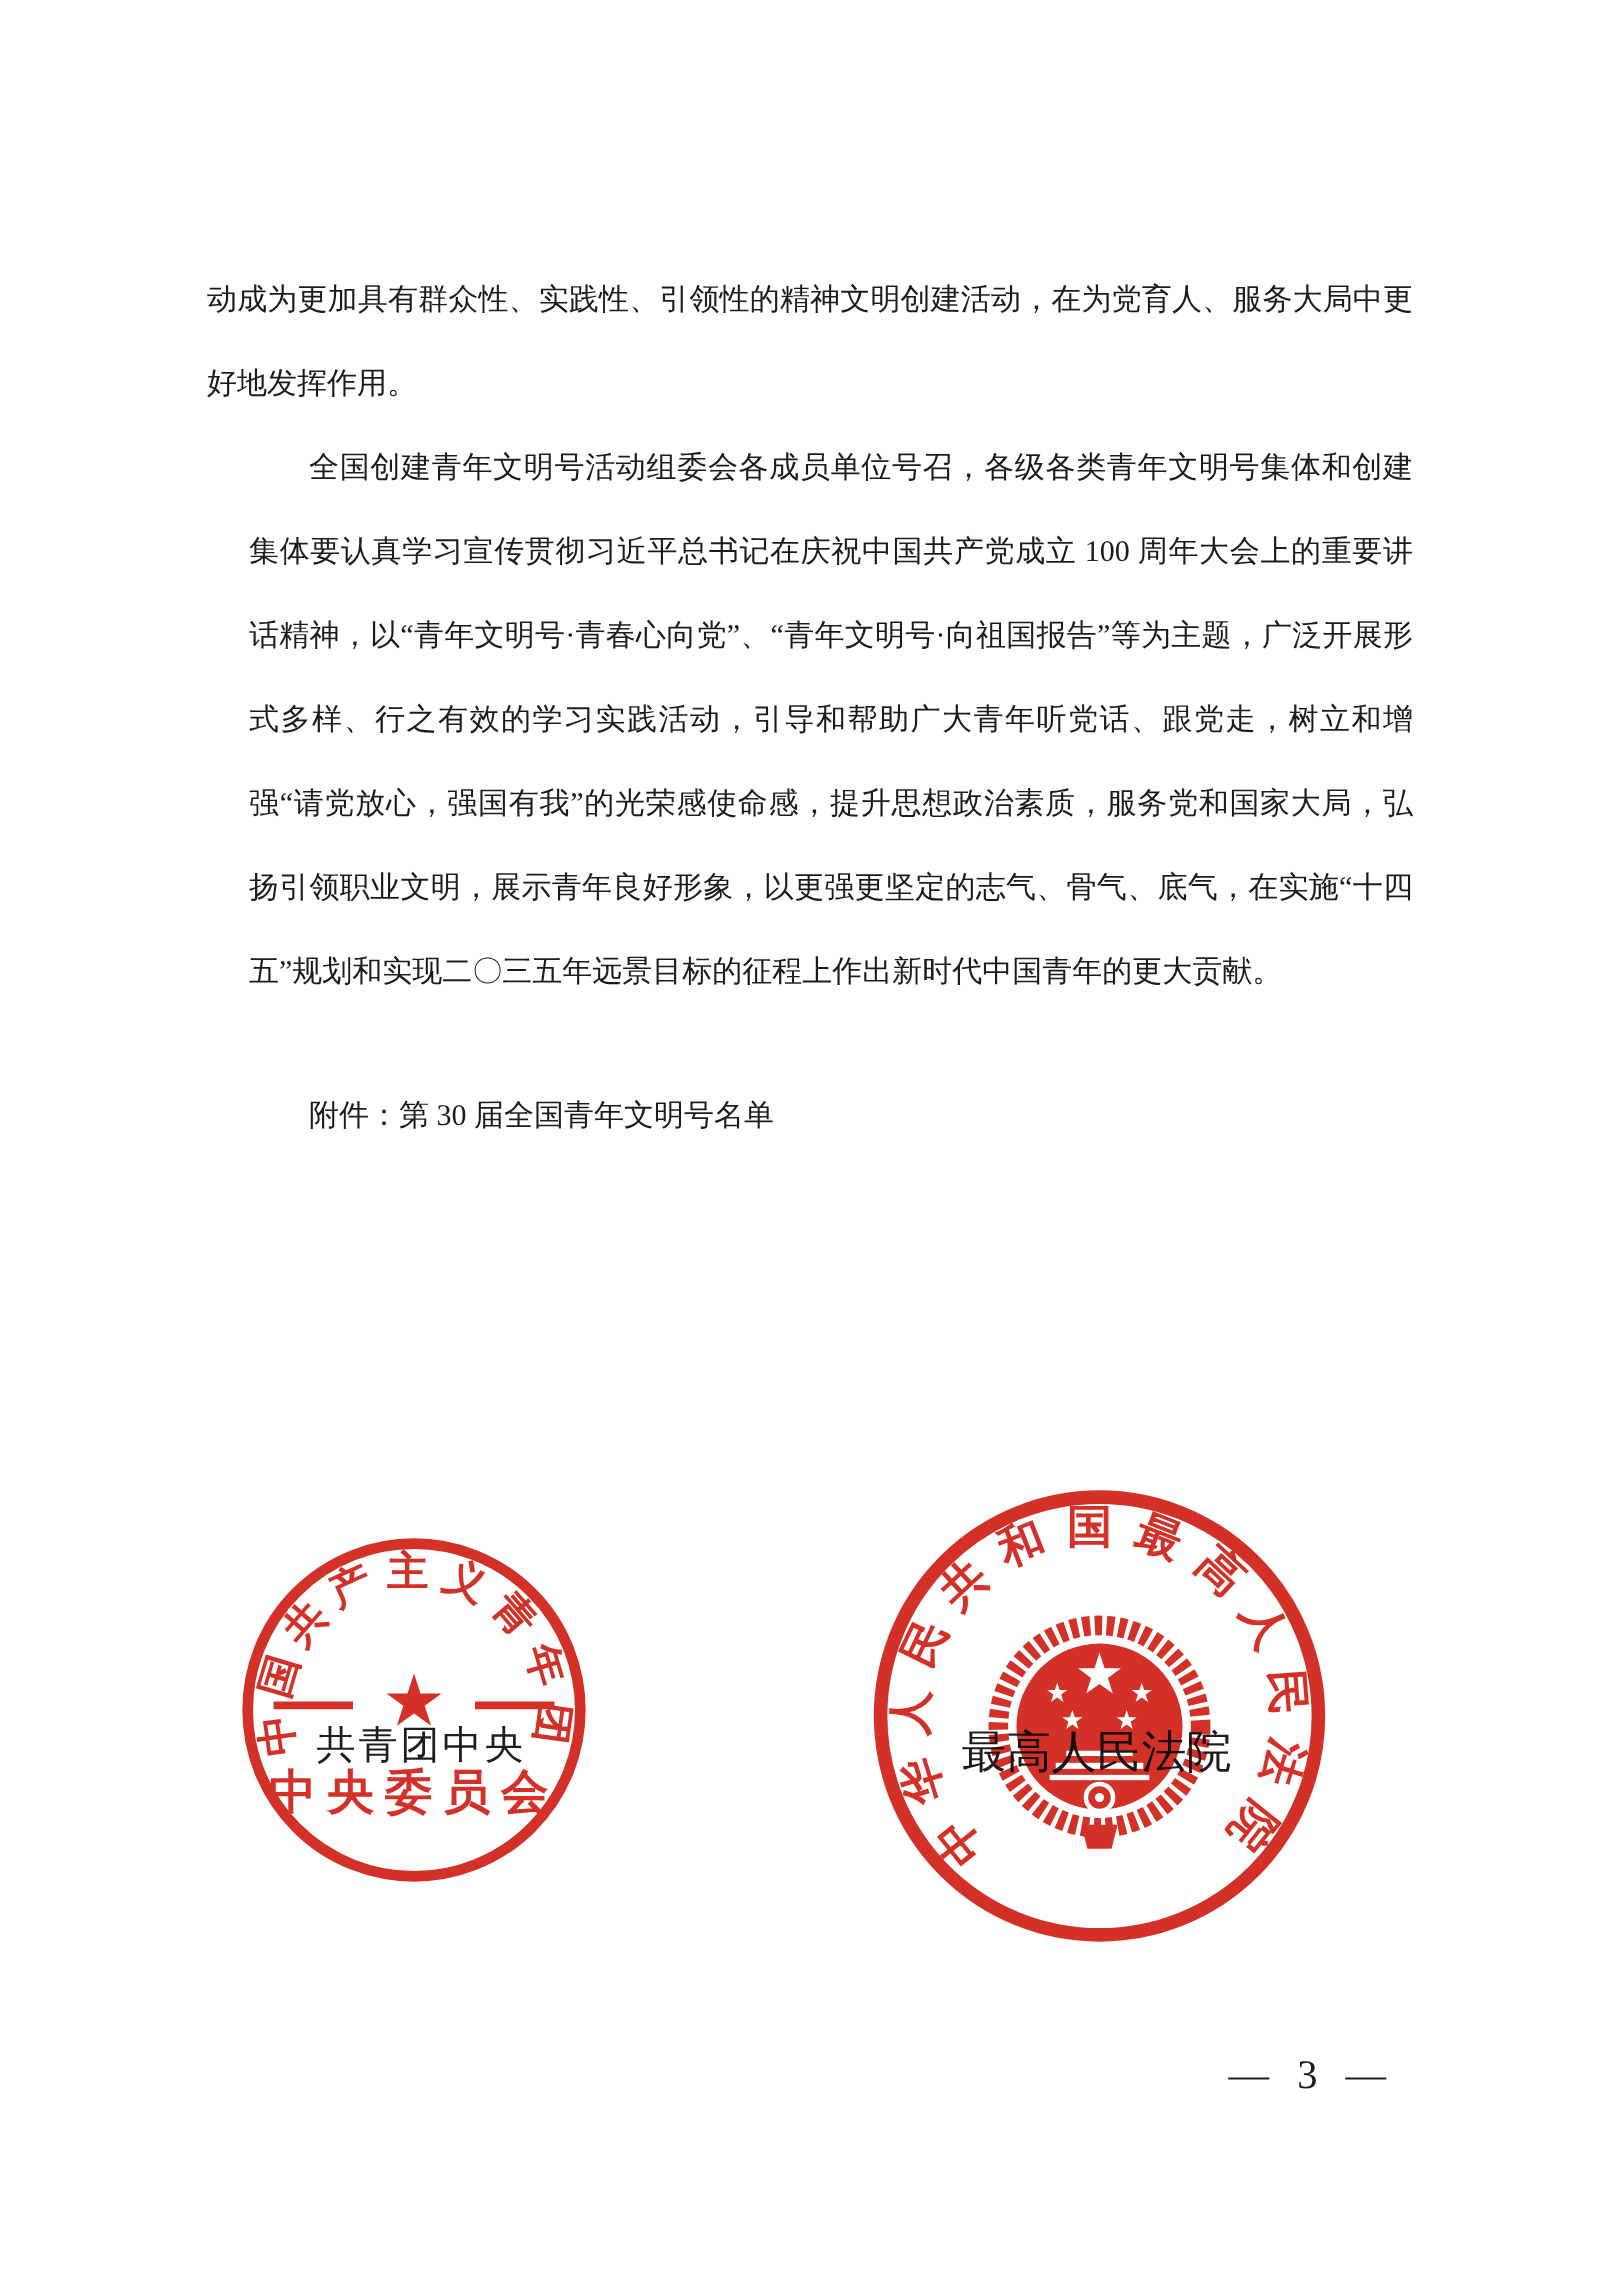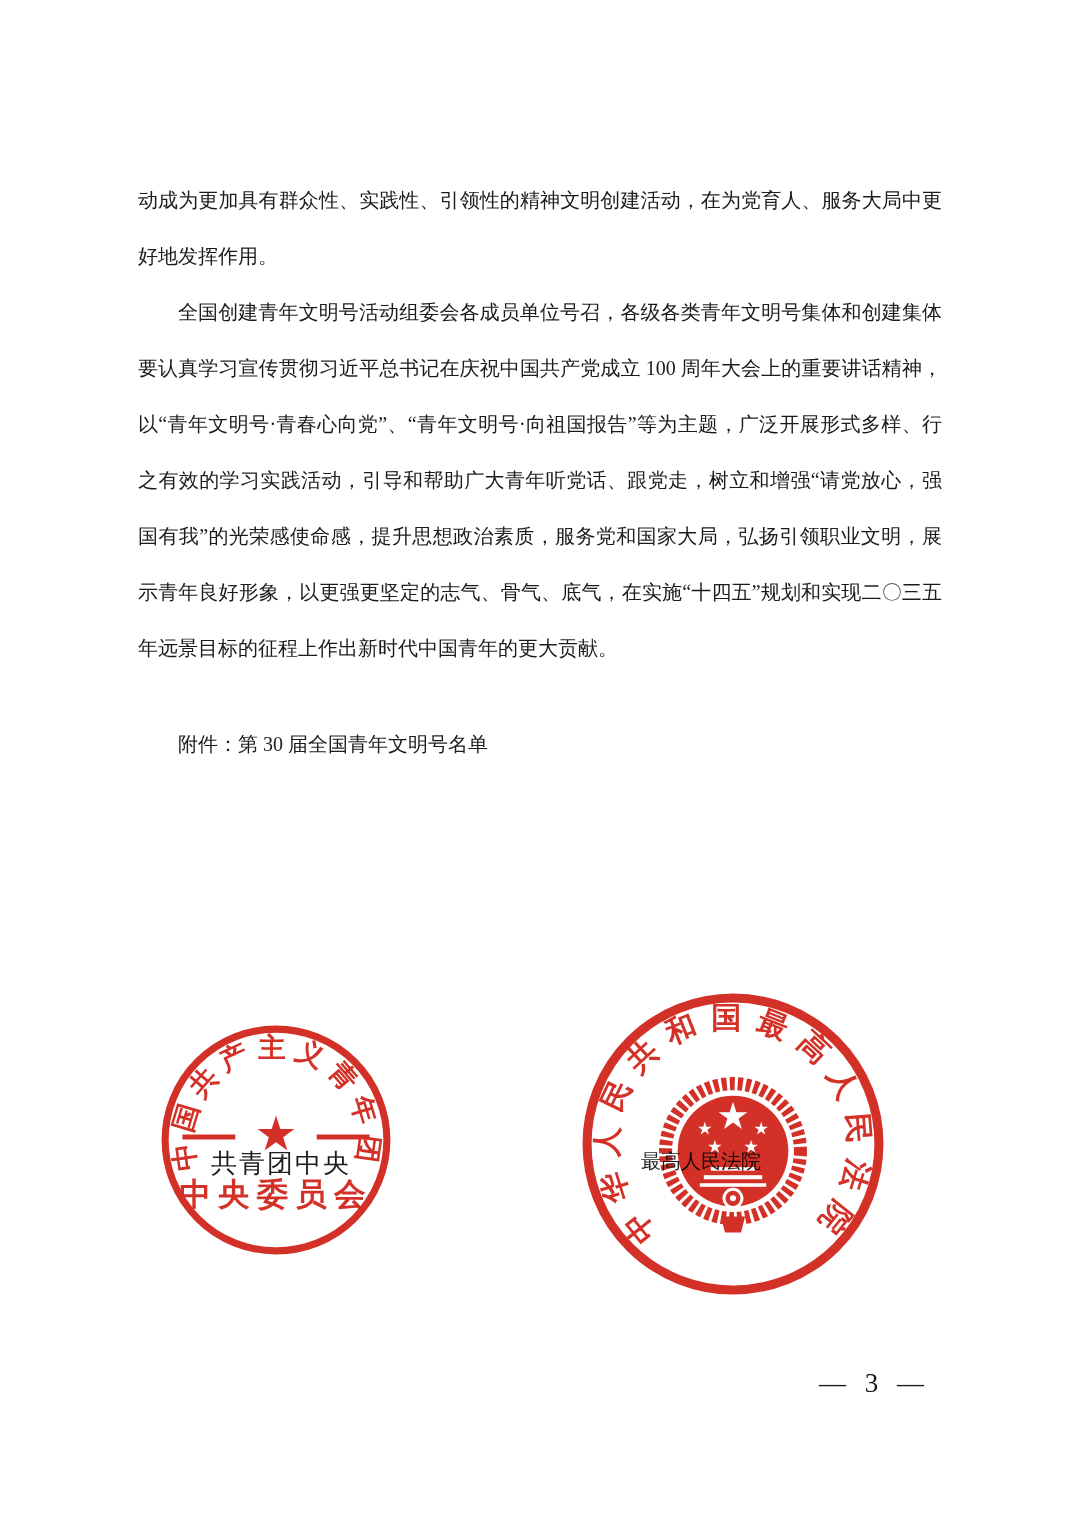--- a/index.html
+++ b/index.html
@@ -18,42 +18,42 @@
     position: absolute;
     left: 138px; top: 172px;
     width: 804px;
     font-size: 20px;
     line-height: 56px;
     text-align: justify;
     text-justify: inter-ideograph;
     color: #1b1b1b;
   }
   .para { margin: 0; }
-  .para.indent { text-indent: 2em; }
+  .para.indent { text-indent: 2em; margin-left: 28px; }
   .para.attachment { margin-top: 40px; }
 
   
   .seal {
     position: absolute;
     mix-blend-mode: multiply;
     opacity: 0.95;
   }
   .seal-left  { left: 158px; top: 1022px; width: 236px; height: 236px; }
   .seal-right { left: 577px; top: 988px;  width: 312px; height: 312px; }
 
   
   .signature {
     position: absolute;
     color: #1d1d1f;
     mix-blend-mode: multiply;
     white-space: nowrap;
     font-weight: 500;
   }
   .signature-left  { left: 211px; top: 1146px; font-size: 26px; letter-spacing: 2px; }
-  .signature-right { left: 641px; top: 1148px; font-size: 20px; letter-spacing: 0px; }
+  .signature-right { left: 641px; top: 1148px; font-size: 30px; letter-spacing: 0px; }
 
   .page-number {
     position: absolute;
     right: 150px; top: 1368px;
     font-size: 27px;
     letter-spacing: 6px;
     color: #1b1b1b;
     white-space: nowrap;
   }
 </style>

